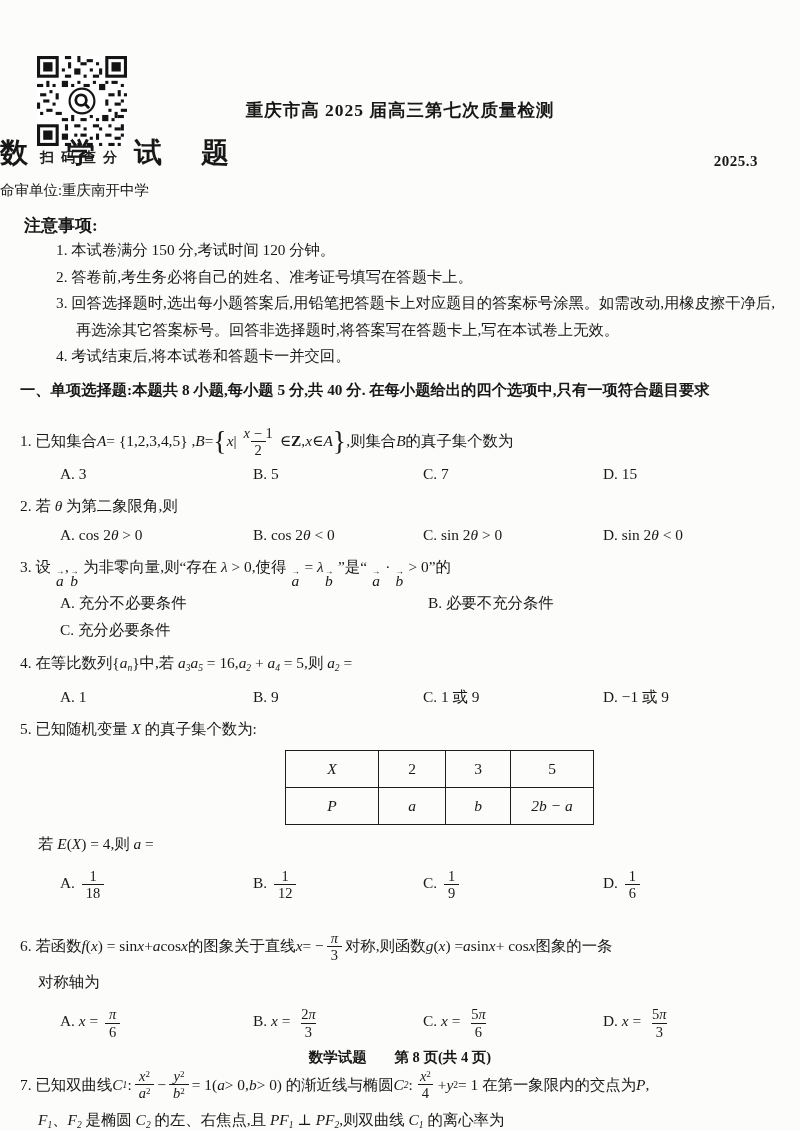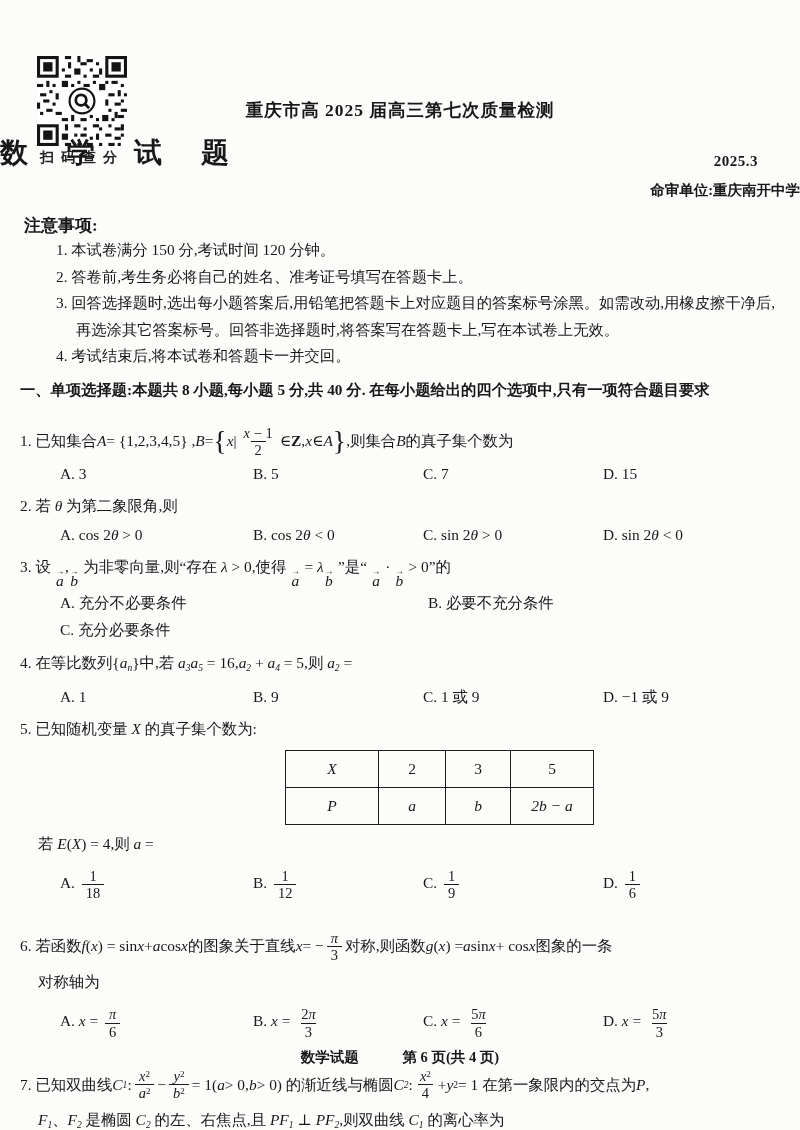--- a/index.html
+++ b/index.html
@@ -13,21 +13,21 @@
 
   
   .qr-wrap{position:absolute;left:30px;top:56px;width:104px;text-align:center;}
   .qr-wrap svg{display:block;margin:0 auto;}
   .qr-caption{font-size:14px;font-weight:700;letter-spacing:7px;margin-top:3px;color:#222;}
 
   .title{margin:0;padding-top:98px;text-align:center;font-size:17.5px;font-weight:700;letter-spacing:1px;}
   .subject-row{position:relative;margin-top:12px;text-align:left;}
   .subject{font-size:28px;font-weight:700;letter-spacing:16px;display:inline-block;}
   .date{position:absolute;right:42px;bottom:2px;font-size:15px;font-weight:700;letter-spacing:0.5px;}
-  .unit{margin-top:9px;text-align:right;font-size:14.5px;font-weight:700;}
+  .unit{margin-top:9px;text-align:left;font-size:14.5px;font-weight:400;}
 
   
   .notice{margin:14px 20px 0 24px;}
   .notice-heading{font-size:17px;font-weight:700;}
   .notice-item{margin-left:32px;padding-left:20px;text-indent:-20px;font-size:15.3px;line-height:26.5px;}
 
   
   .content{margin:8px 18px 0 20px;font-size:15.4px;}
   .section-heading{font-weight:700;font-size:15.3px;line-height:24px;margin-top:4px;}
   .stem{line-height:27px;margin-top:5px;}
@@ -60,21 +60,21 @@
   .dist-table td{border:1.6px solid #1c1c1c;text-align:center;font-size:15.5px;
     height:36px;padding:0;}
   .dist-table td.c0{width:92px;}
   .dist-table td.c1{width:66px;}
   .dist-table td.c2{width:64px;}
   .dist-table td.c3{width:82px;}
   .dist-table .it{font-style:italic;}
 
   
   .footer{position:absolute;top:1048px;left:0;width:100%;text-align:center;font-size:14.5px;font-weight:700;}
-  .footer span{margin:0 20px;}
+  .footer span{margin:0 12px;}
 </style>
 </head>
 <body>
 
 <div class="page">
 
   <div class="qr-wrap">
     <svg width="90" height="90" viewBox="0 0 29 29">
       <rect x="0" y="0" width="29" height="29" fill="#ffffff"></rect>
       <g fill="#141414">
@@ -397,16 +397,16 @@
       <span><span class="mt">C. </span><span class="sqrt"><span class="sign">√</span><span class="rad">3</span></span></span>
       <span><span class="mt">D. </span><span class="frac">
             <span class="num"><span class="mt">2</span><span class="sqrt"><span class="sign">√</span><span class="rad">5</span></span></span>
             <span class="den"><span class="mt">3</span></span>
           </span></span>
     </div>
   </div>
 
   <div class="footer">
     <span>数学试题</span>
-    <span>第 6 页(共 4 页)</span>
+    <span>第 8 页(共 4 页)</span>
   </div>
 
 </div>
 
 </body></html>

